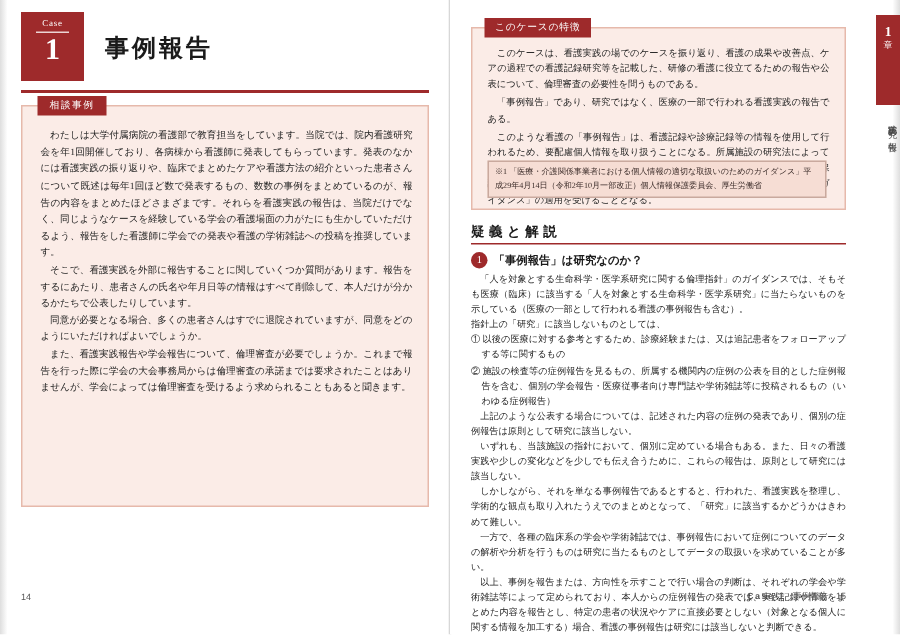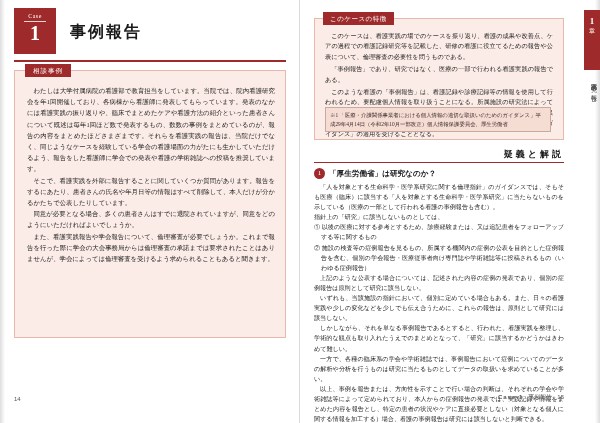--- a/index.html
+++ b/index.html
@@ -200,21 +200,21 @@
     font-size: 5.4px;
     line-height: 8.4px;
     color: #3a2b28;
     font-family: "Liberation Serif", serif;
   }
   .section-head {
     position: absolute;
     left: 0;
     top: 140px;
     width: 250px;
-    text-align: right;
+    text-align: left;
     font-size: 9px;
     font-weight: bold;
     color: #1a1a1a;
     letter-spacing: 3px;
   }
   .section-rule {
     position: absolute;
     left: 0;
     top: 154px;
     width: 250px;
@@ -388,21 +388,21 @@
         </div>
         <div class="note-box">※1 「医療・介護関係事業者における個人情報の適切な取扱いのためのガイダンス」平成29年4月14日（令和2年10月一部改正）個人情報保護委員会、厚生労働省</div>
       </div>
 
       <div class="section-head">疑義と解説</div>
       <div class="section-rule"></div>
 
       <div class="q-block">
         <div class="q-head">
           <div class="q-circle">1</div>
-          <div class="q-text">「厚生労働省」は研究なのか？</div>
+          <div class="q-text">「事例報告」は研究なのか？</div>
         </div>
         <div class="body-text">
           <p>「人を対象とする生命科学・医学系研究に関する倫理指針」のガイダンスでは、そもそも医療（臨床）に該当する「人を対象とする生命科学・医学系研究」に当たらないものを示している（医療の一部として行われる看護の事例報告も含む）。</p>
           <p class="noind">指針上の「研究」に該当しないものとしては、</p>
           <p class="hang">① 以後の医療に対する参考とするため、診療経験または、又は追記患者をフォローアップする等に関するもの</p>
           <p class="hang">② 施設の検査等の症例報告を見るもの、所属する機関内の症例の公表を目的とした症例報告を含む、個別の学会報告・医療従事者向け専門誌や学術雑誌等に投稿されるもの（いわゆる症例報告）</p>
           <p>上記のような公表する場合については、記述された内容の症例の発表であり、個別の症例報告は原則として研究に該当しない。</p>
           <p>いずれも、当該施設の指針において、個別に定めている場合もある。また、日々の看護実践や少しの変化などを少しでも伝え合うために、これらの報告は、原則として研究には該当しない。</p>
           <p>しかしながら、それを単なる事例報告であるとすると、行われた、看護実践を整理し、学術的な観点も取り入れたうえでのまとめとなって、「研究」に該当するかどうかはきわめて難しい。</p>
           <p>一方で、各種の臨床系の学会や学術雑誌では、事例報告において症例についてのデータの解析や分析を行うものは研究に当たるものとしてデータの取扱いを求めていることが多い。</p>

